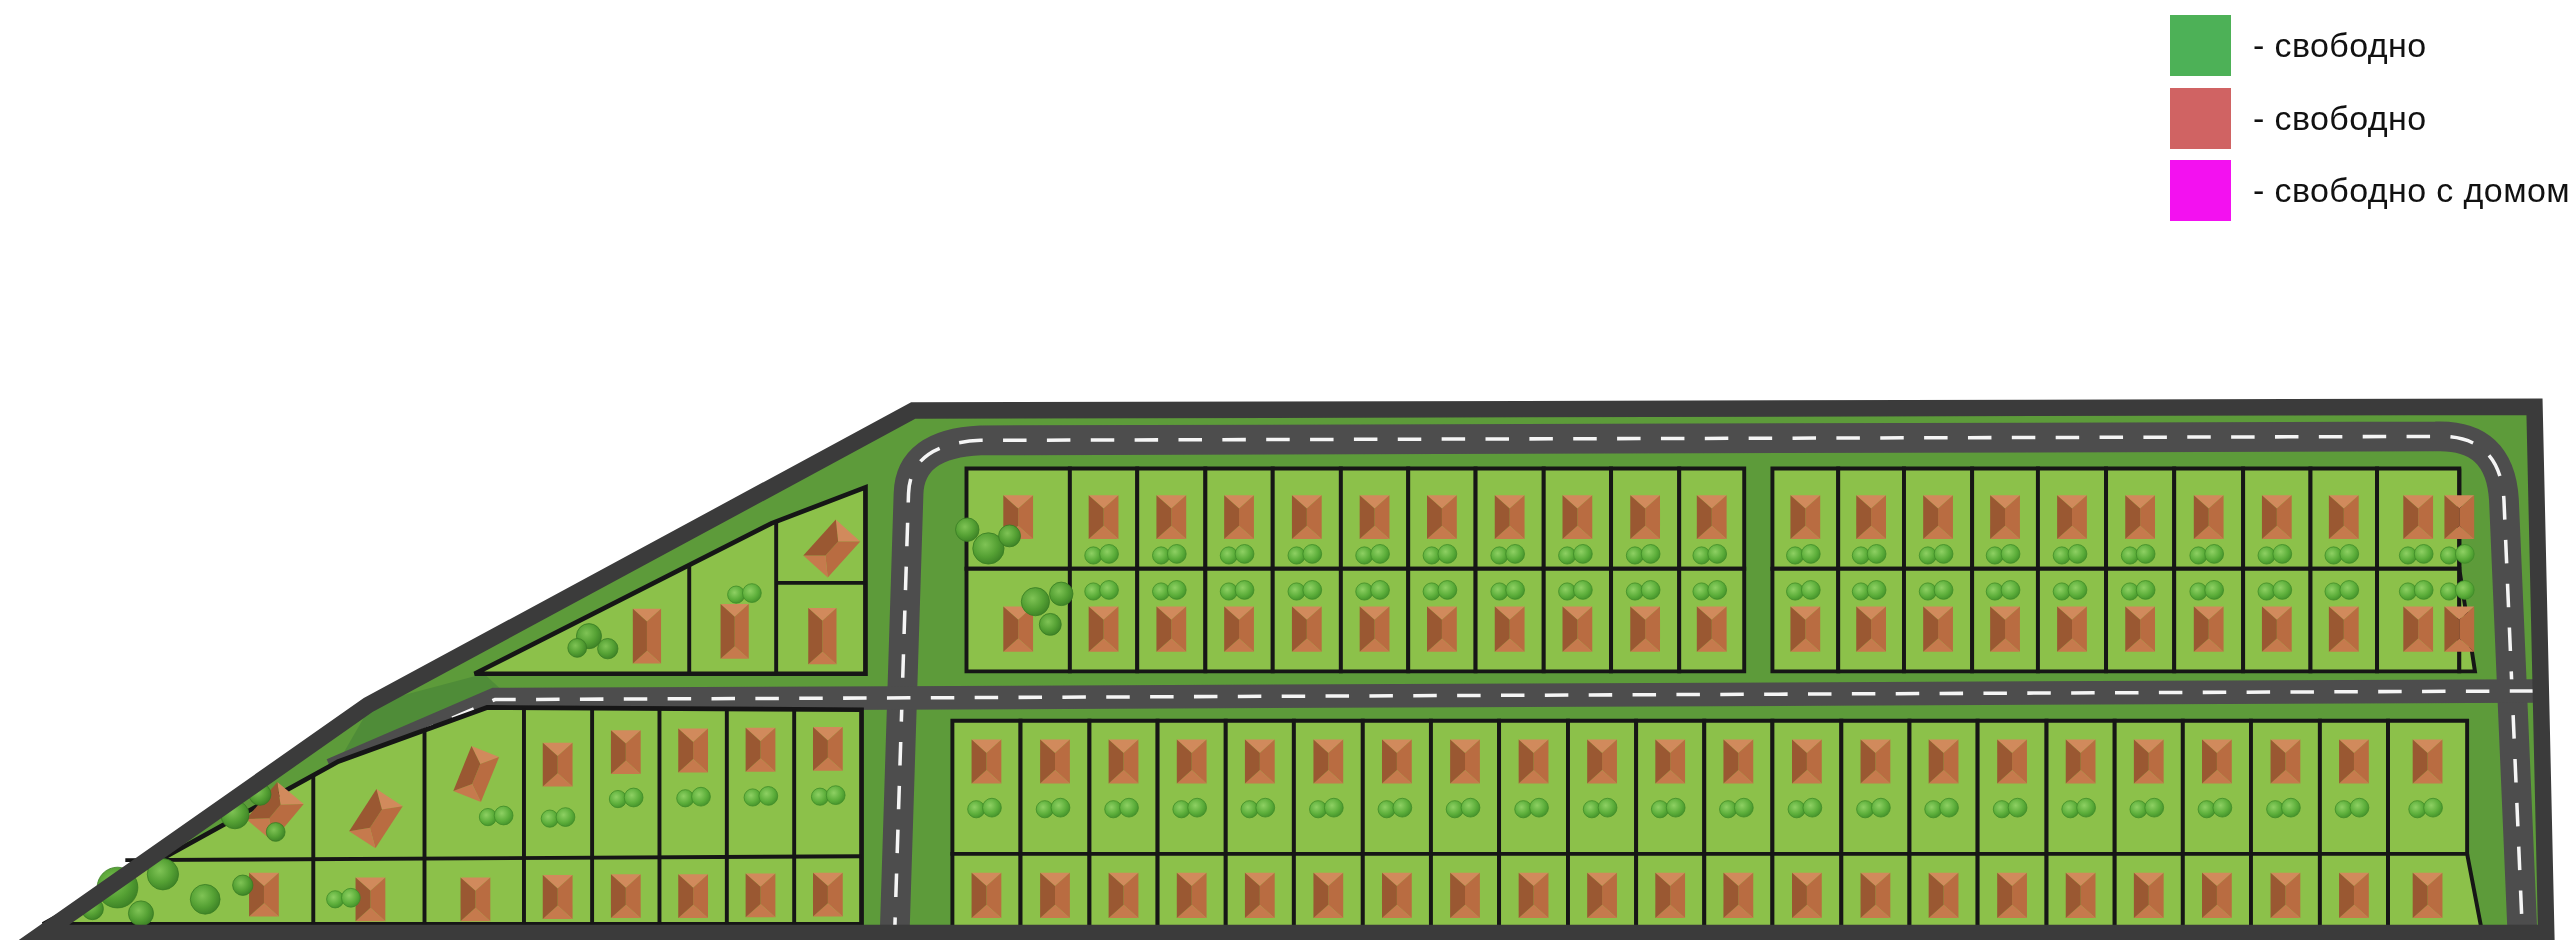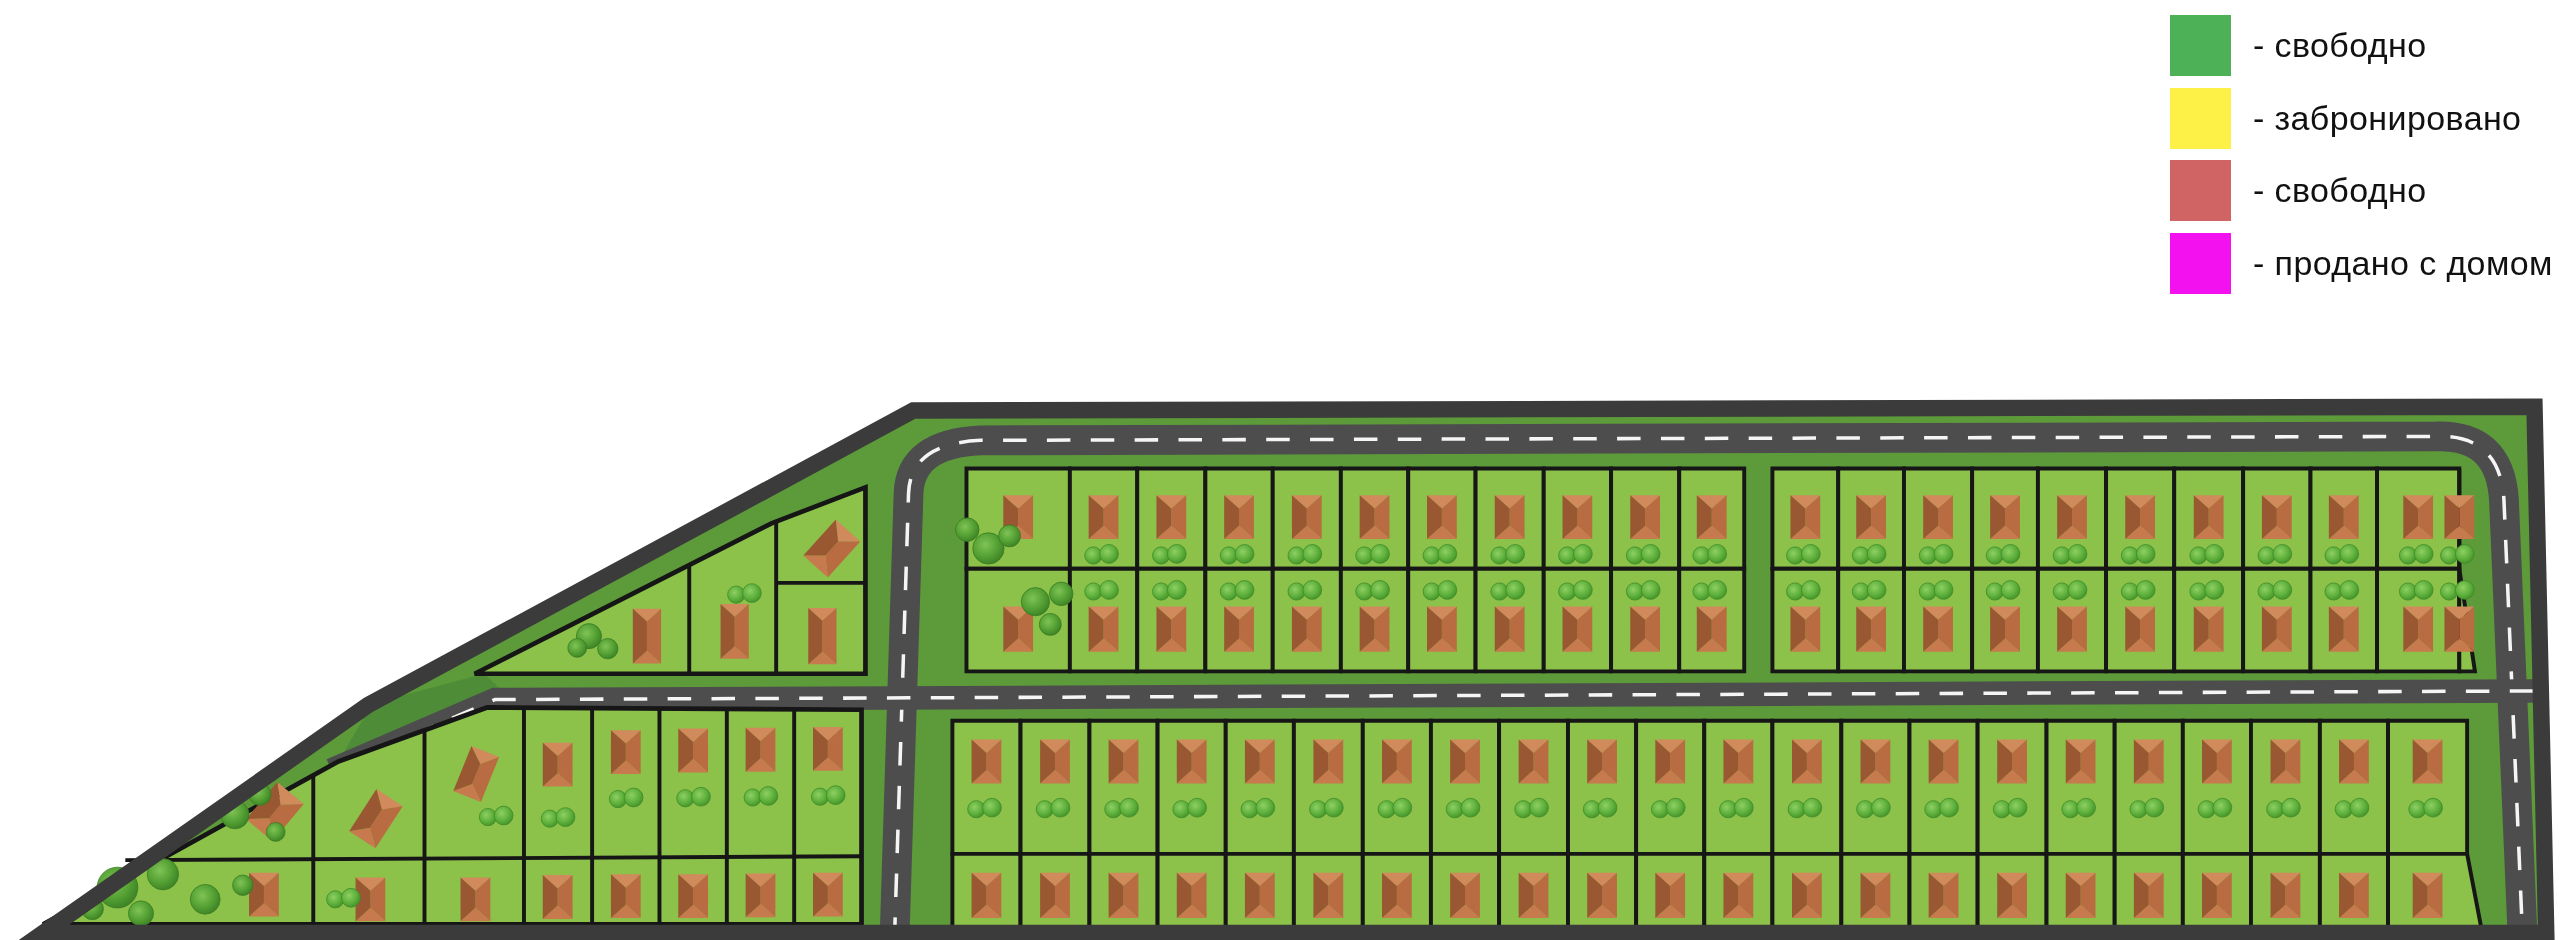--- a/index.html
+++ b/index.html
@@ -1090,26 +1090,22 @@
       <circle cx="118" cy="1160" r="14" fill="url(#gTree)" stroke="#387c23" stroke-width="1"></circle>
       <circle cx="310" cy="1130" r="13" fill="url(#gTree)" stroke="#387c23" stroke-width="1"></circle>
       <polygon points="1166,524 3236,519 3251,1191 55,1191 470,900" fill="none" stroke="#3b3b3b" stroke-width="21" stroke-linejoin="miter"></polygon>
     </svg>
   <div id="legend">
       <div class="legend-item">
         <span class="legend-swatch" style="background: rgb(77, 177, 87);"></span>
         <span class="legend-label">- свободно</span>
       </div>
       <div class="legend-item">
-        <span class="legend-swatch" style="background: rgb(253, 240, 70);"></span>
-        <span class="legend-label">- забронировано</span>
-      </div>
-      <div class="legend-item">
         <span class="legend-swatch" style="background: rgb(208, 99, 99);"></span>
         <span class="legend-label">- свободно</span>
       </div>
       <div class="legend-item">
         <span class="legend-swatch" style="background: rgb(243, 17, 240);"></span>
-        <span class="legend-label">- продано с домом</span>
+        <span class="legend-label">- свободно с домом</span>
       </div>
     </div>
 </div>
 
 
 </body></html>

